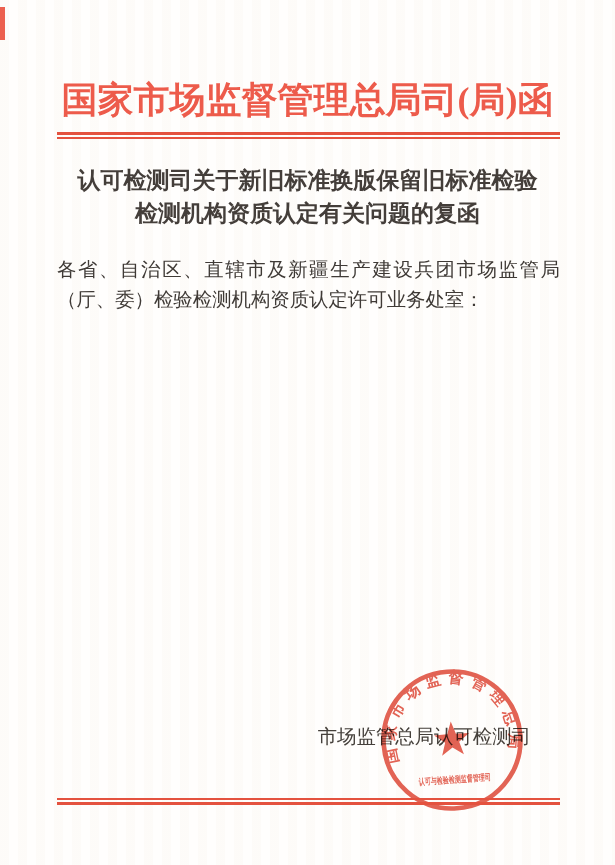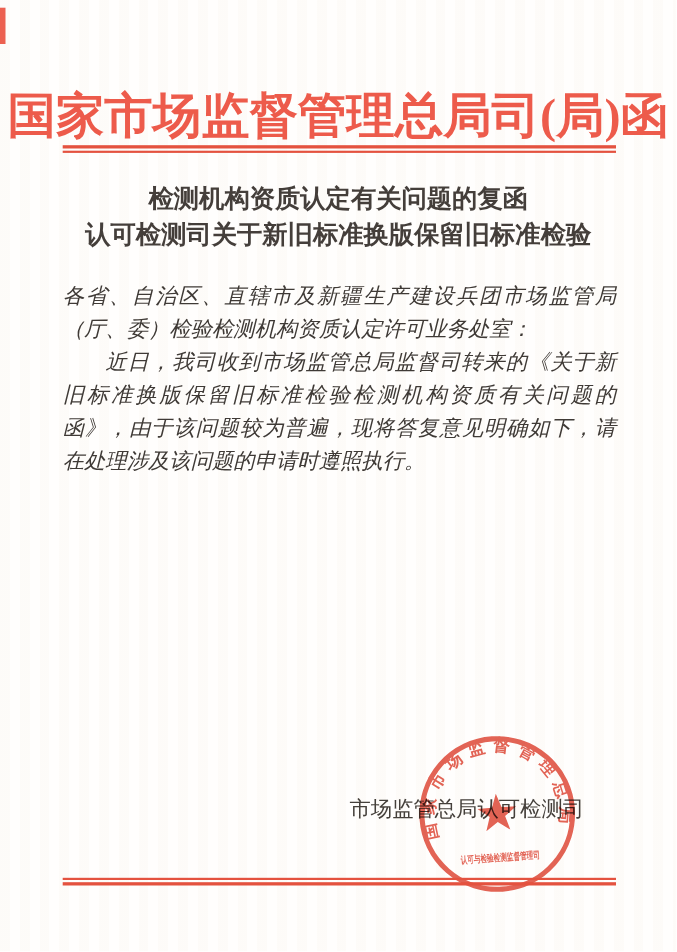--- a/index.html
+++ b/index.html
@@ -12,41 +12,40 @@
     overflow:hidden;
     font-family:"Liberation Serif","DejaVu Serif",serif;
   }
   .edge-mark{
     position:absolute;left:0;top:7px;width:5px;height:33px;
     background:#ec604f;
   }
   .agency-head{
     position:absolute;top:76px;left:0;width:615px;
     text-align:center;
-    font-size:44px;font-weight:bold;
+    font-size:36px;font-weight:bold;
     color:#ed5b4b;
     letter-spacing:0px;
     white-space:nowrap;
   }
   .redline-top{position:absolute;left:57px;top:132px;width:503px;}
   .redline-top .thick{height:3px;background:#e4523f;}
   .redline-top .gap{height:2px;}
   .redline-top .thin{height:2px;background:#e4523f;}
   .doc-title{
     position:absolute;top:164px;left:40px;width:535px;
     text-align:center;
     font-size:23px;line-height:33px;font-weight:bold;
     color:#443e3a;
   }
   .body-text{
     position:absolute;left:57px;top:255px;width:503px;
     font-size:19.4px;line-height:30px;
     color:#3f3a36;
     text-align:justify;
-    font-style:italic;
   }
   .body-text p{margin:0;}
   .body-text p.indent{text-indent:2em;}
   .sign-block{
     position:absolute;right:84px;top:722px;
     text-align:right;
     color:#45403b;
     font-size:19.4px;line-height:30px;
   }
   .sign-date{letter-spacing:1px;}
@@ -70,27 +69,26 @@
 
   <div class="agency-head">国家市场监督管理总局司(局)函</div>
 
   <div class="redline-top">
     <div class="thick"></div>
     <div class="gap"></div>
     <div class="thin"></div>
   </div>
 
   <div class="doc-title">
+    <div>认可检测司关于新旧标准换版保留旧标准检验</div>
     <div>检测机构资质认定有关问题的复函</div>
-    <div>认可检测司关于新旧标准换版保留旧标准检验</div>
   </div>
 
   <div class="body-text">
     <p>各省、自治区、直辖市及新疆生产建设兵团市场监管局（厅、委）检验检测机构资质认定许可业务处室：</p>
-    <p class="indent">近日，我司收到市场监管总局监督司转来的《关于新旧标准换版保留旧标准检验检测机构资质有关问题的函》，由于该问题较为普遍，现将答复意见明确如下，请在处理涉及该问题的申请时遵照执行。</p>
   </div>
 
   <div class="sign-block">
     <div>市场监管总局认可检测司</div>
   </div>
 
   <svg class="seal" viewBox="0 0 160 160">
     <circle cx="80" cy="80" r="74" fill="none" stroke="#dd4130" stroke-width="5"></circle>
     <path id="sealArc" d="M 23.8 106.2 A 62 62 0 1 1 136.2 106.2" fill="none"></path>
     <text font-size="16.5" font-weight="bold" fill="#dd4130" letter-spacing="7" font-family="Liberation Serif, DejaVu Serif, serif">

